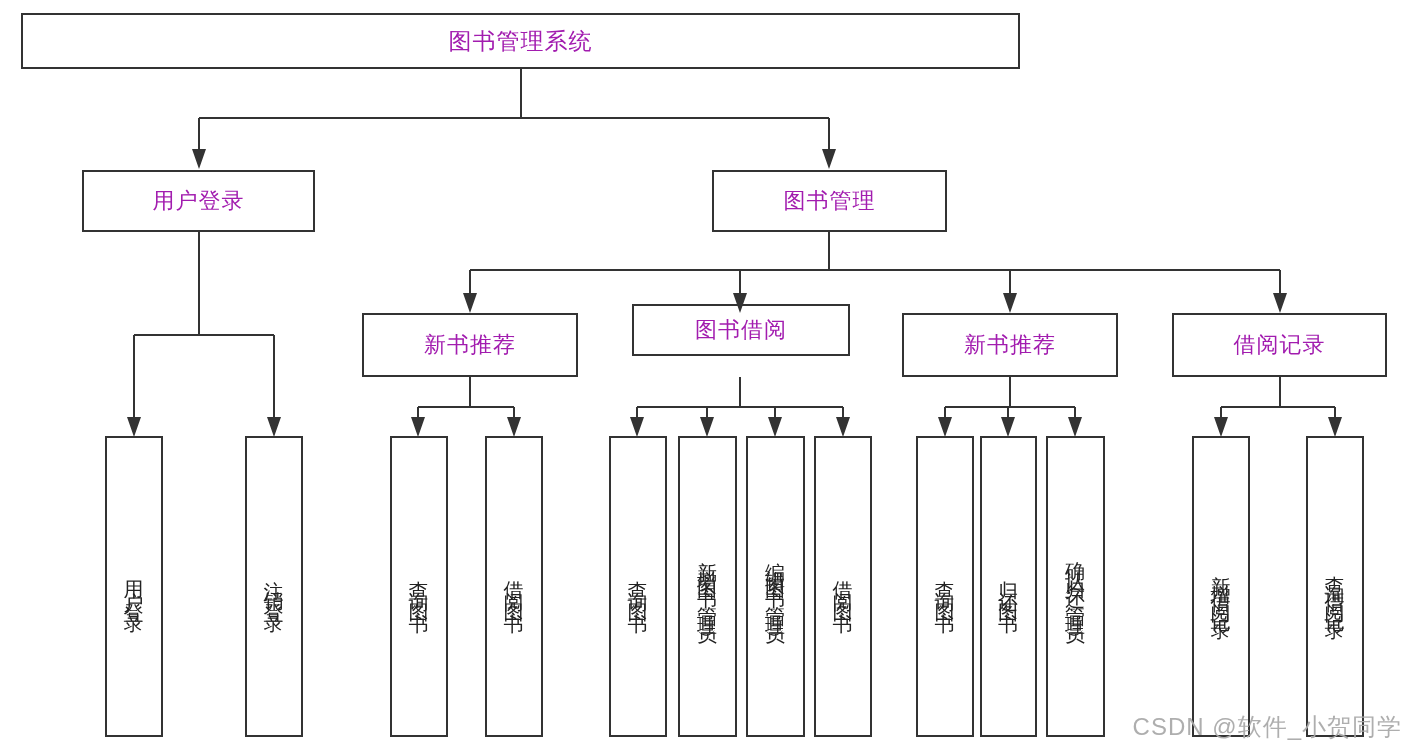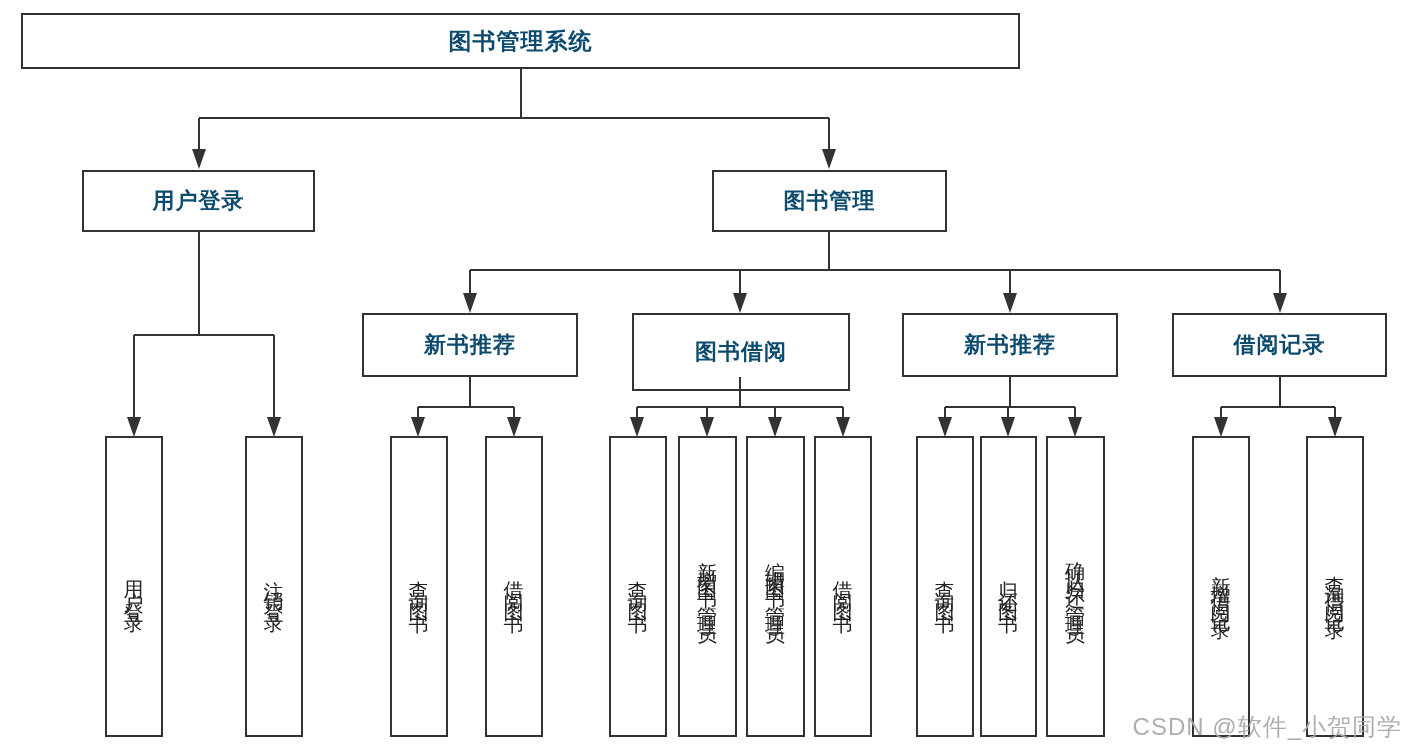--- a/index.html
+++ b/index.html
@@ -9,24 +9,23 @@
     background:#ffffff;
     font-family:"Liberation Sans", sans-serif;
     overflow:hidden;
   }
   .hbox{
     position:absolute;
     box-sizing:border-box;
     border:2px solid #333333;
     background:#ffffff;
     display:flex;align-items:center;justify-content:center;
-    font-size:22px;color:#0c4a6e;
+    font-size:22px;color:#a21caf;
     letter-spacing:1px;
     z-index:2;
-    font-weight:bold;
   }
   .root{font-size:23px;}
   .vbox{
     position:absolute;
     box-sizing:border-box;
     border:2px solid #333333;
     background:#ffffff;
     display:flex;align-items:center;justify-content:center;
     z-index:2;
   }
@@ -65,21 +64,21 @@
   <div class="hbox" style="left:82px;top:170px;width:233px;height:62px;">
     <span>用户登录</span>
   </div>
   <div class="hbox" style="left:362px;top:313px;width:216px;height:64px;">
     <span>新书推荐</span>
   </div>
 
   <div class="hbox" style="left:712px;top:170px;width:235px;height:62px;">
     <span>图书管理</span>
   </div>
-  <div class="hbox" style="left:632px;top:313px;width:218px;height:78px;">
+  <div class="hbox" style="left:632px;top:304px;width:218px;height:52px;">
     <span>图书借阅</span>
   </div>
   <div class="hbox" style="left:902px;top:313px;width:216px;height:64px;">
     <span>新书推荐</span>
   </div>
   <div class="hbox" style="left:1172px;top:313px;width:215px;height:64px;">
     <span>借阅记录</span>
   </div>
 
   <div class="vbox" style="left:105px;top:436px;width:58px;height:301px;">

